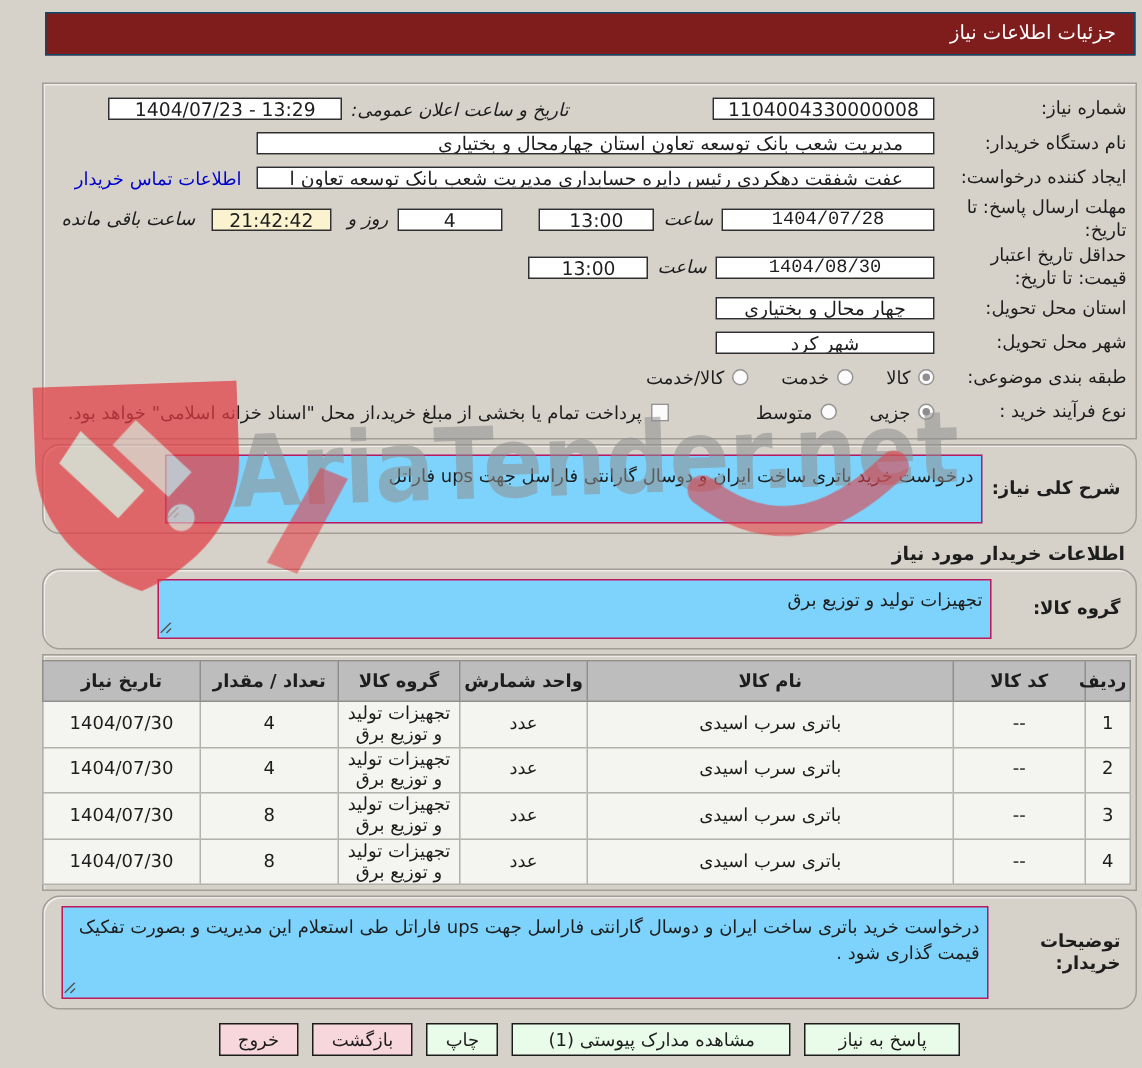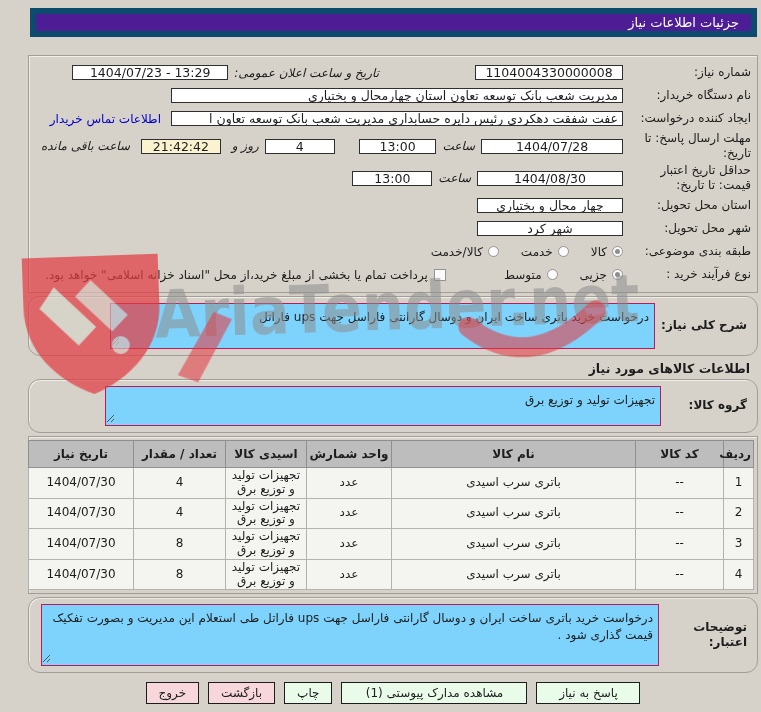--- a/index.html
+++ b/index.html
@@ -5,41 +5,41 @@
   * { box-sizing: border-box; }
   html,body { margin:0; padding:0; }
   body {
     width:761px; height:712px; position:relative; overflow:hidden;
     background:#d6d2c9;
     font-family:"DejaVu Sans", sans-serif;
     font-size:12px; color:#1d1d1d; direction:rtl;
   }
   .titlebar {
     margin:8px 4px 0 30px; height:29px;
-    background:#4c1d95; border:6px solid #0c4a6e;
+    background:#7f1d1d; border:1px solid #0c4a6e;
     color:#ffffff; display:flex; align-items:center;
     padding:0 12px; font-size:13px;
   }
   .page { margin:18px 3px 0 28px; position:relative; }
   .box {
     border:1px solid #a29e96; background:#d6d2c9;
     box-shadow: inset 1px 1px 0 rgba(255,255,255,.6);
   }
   .formbox { padding:5px 6px 6px 6px; }
   .frow { display:flex; align-items:center; padding:1px 0; min-height:23px; }
   .flabel { flex:none; width:128px; line-height:1.25; padding-left:4px; }
   .tbox {
     background:#fff; border:1px solid #2f2f2f; height:15px;
     display:flex; align-items:center; justify-content:center;
     font-size:12.5px; overflow:hidden; white-space:nowrap;
   }
   .ltr { direction:ltr; unicode-bidi:embed; }
   .w-num { width:148px; }
-  .w-wide { width:452px; justify-content:flex-start; padding:0 4px;text-align:right; }
-  .w-date { width:146px; }
+  .w-wide { width:452px; justify-content:flex-start; padding:0 20px;text-align:right; }
+  .w-date { width:146px;font-family:Liberation Mono, monospace; }
   .w-time { width:80px; }
   .w-days { width:72px; margin-right:24px; }
   .w-city { width:146px; }
   .countdown { width:82px; background:#fbf3cf; margin:0 5px; }
   .sep { margin:0 6px; white-space:nowrap;font-style:italic; }
   .link { color:#0000cc; margin-right:10px; white-space:nowrap; cursor:pointer; }
   .radio {
     display:inline-block; width:11px; height:11px; border-radius:50%;
     border:1px solid #949494; background:#fbfbfb; position:relative;
     margin-left:5px; flex:none;
@@ -188,21 +188,21 @@
     <span class="desclabel">شرح کلی نیاز:</span>
     <div class="textarea ta-desc">
       <span>درخواست خرید باتری ساخت ایران و دوسال گارانتی فاراسل جهت ups فاراتل</span>
       <svg class="resize-grip" width="9" height="9">
         <line x1="7" y1="0" x2="0" y2="7" stroke="#555" stroke-width="1"></line>
         <line x1="7" y1="4" x2="4" y2="7" stroke="#555" stroke-width="1"></line>
       </svg>
     </div>
   </div>
 
-  <div class="section-title">اطلاعات کالاهای مورد نیاز</div>
+  <div class="section-title">اطلاعات خریدار مورد نیاز</div>
 
   <div class="box descbox" style="margin-top:0">
     <span class="desclabel" style="width:90px">گروه کالا:</span>
     <div class="textarea ta-group">
       <span>تجهیزات تولید و توزیع برق</span>
       <svg class="resize-grip" width="9" height="9">
         <line x1="7" y1="0" x2="0" y2="7" stroke="#555" stroke-width="1"></line>
         <line x1="7" y1="4" x2="4" y2="7" stroke="#555" stroke-width="1"></line>
       </svg>
     </div>
@@ -218,21 +218,21 @@
           <col class="col-group">
           <col class="col-qty">
           <col class="col-date">
       </colgroup>
       <thead>
         <tr>
           <th>ردیف</th>
           <th>کد کالا</th>
           <th>نام کالا</th>
           <th>واحد شمارش</th>
-          <th>اسیدی کالا</th>
+          <th>گروه کالا</th>
           <th>تعداد / مقدار</th>
           <th>تاریخ نیاز</th>
         </tr>
       </thead>
       <tbody>
         <tr>
           <td>1</td>
           <td>--</td>
           <td>باتری سرب اسیدی</td>
           <td>عدد</td>
@@ -265,21 +265,21 @@
           <td>عدد</td>
           <td>تجهیزات تولید و توزیع برق</td>
           <td>8</td>
           <td class="ltr">1404/07/30</td>
         </tr>
       </tbody>
     </table>
   </div>
 
   <div class="box descbox">
-    <span class="desclabel" style="width:92px">توضیحات اعتبار:</span>
+    <span class="desclabel" style="width:92px">توضیحات خریدار:</span>
     <div class="textarea ta-notes">
       <span>درخواست خرید باتری ساخت ایران و دوسال گارانتی فاراسل جهت ups فاراتل طی استعلام این مدیریت و بصورت تفکیک قیمت گذاری شود .</span>
       <svg class="resize-grip" width="9" height="9">
         <line x1="7" y1="0" x2="0" y2="7" stroke="#555" stroke-width="1"></line>
         <line x1="7" y1="4" x2="4" y2="7" stroke="#555" stroke-width="1"></line>
       </svg>
     </div>
   </div>
 
   <div class="buttons">

